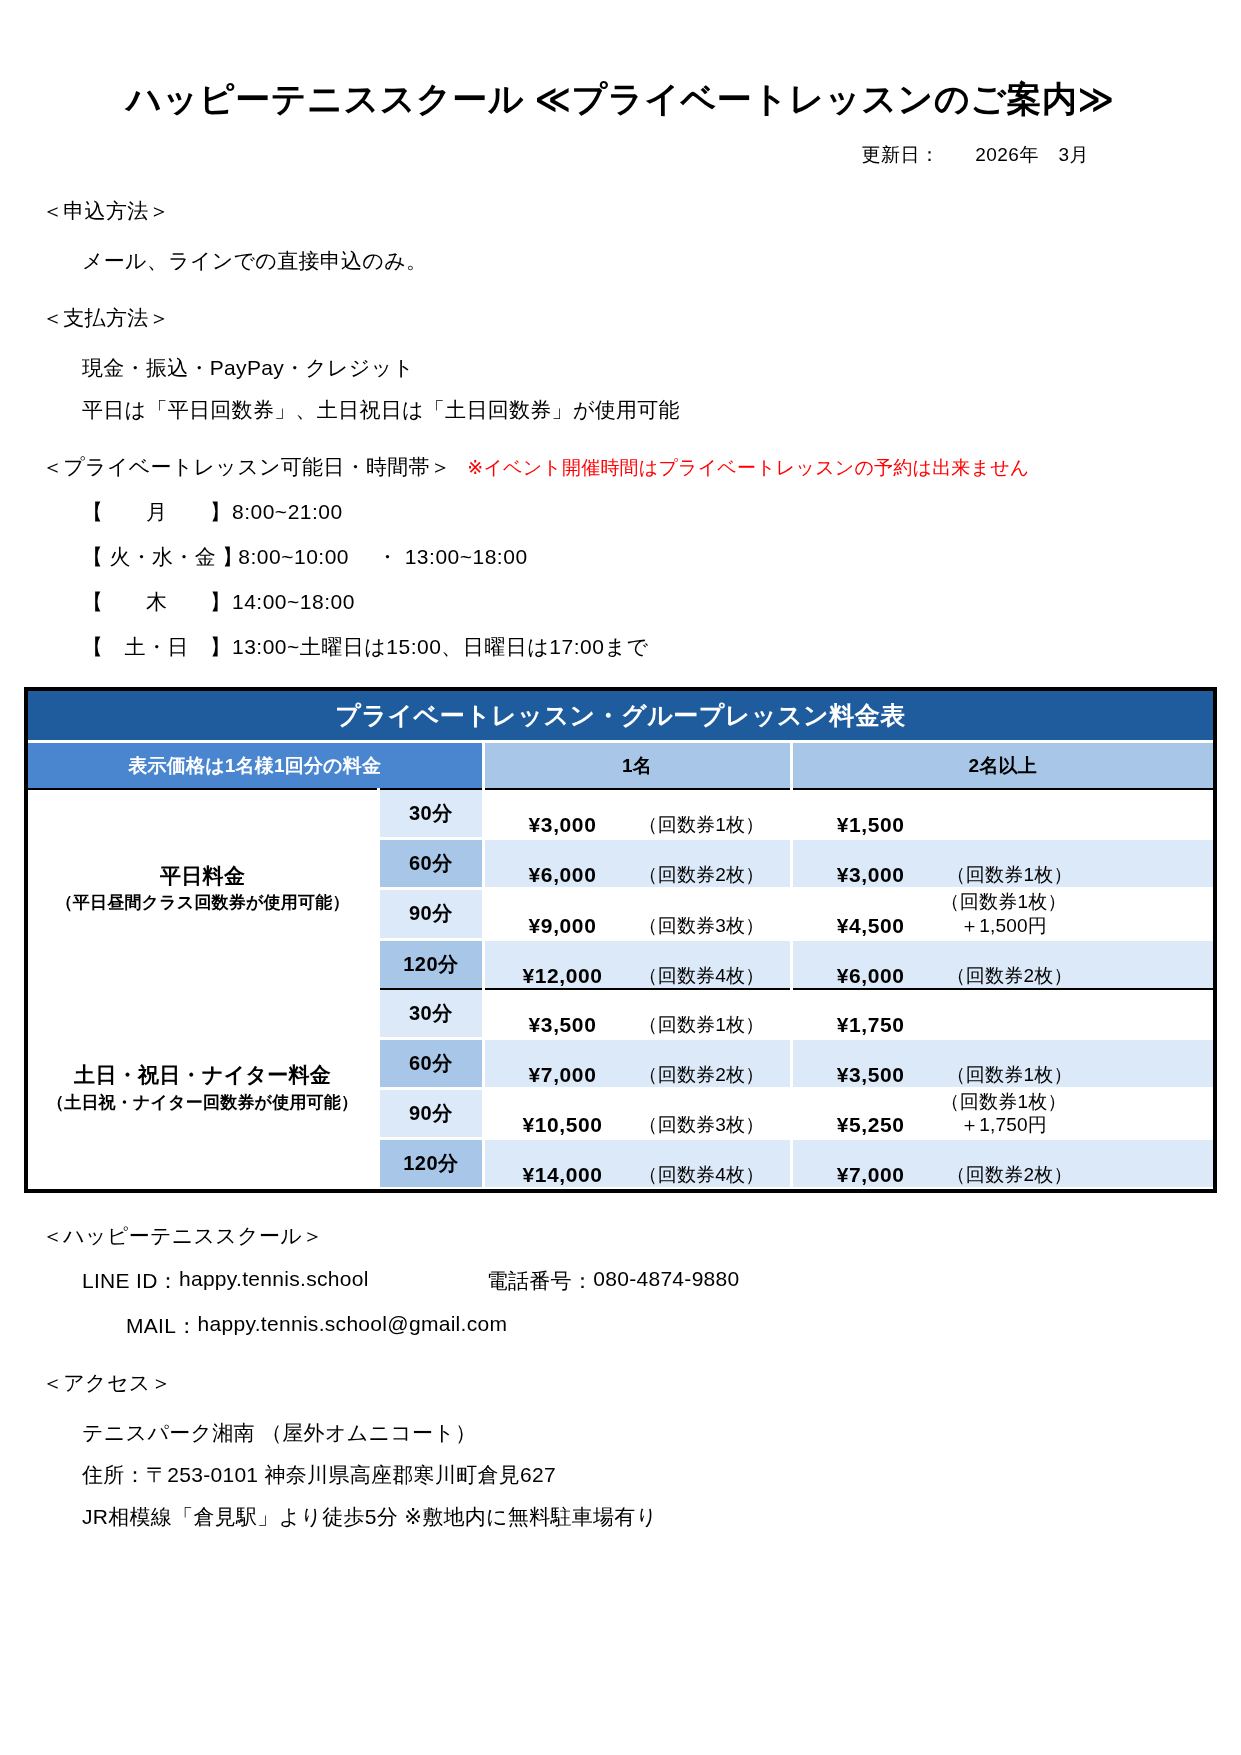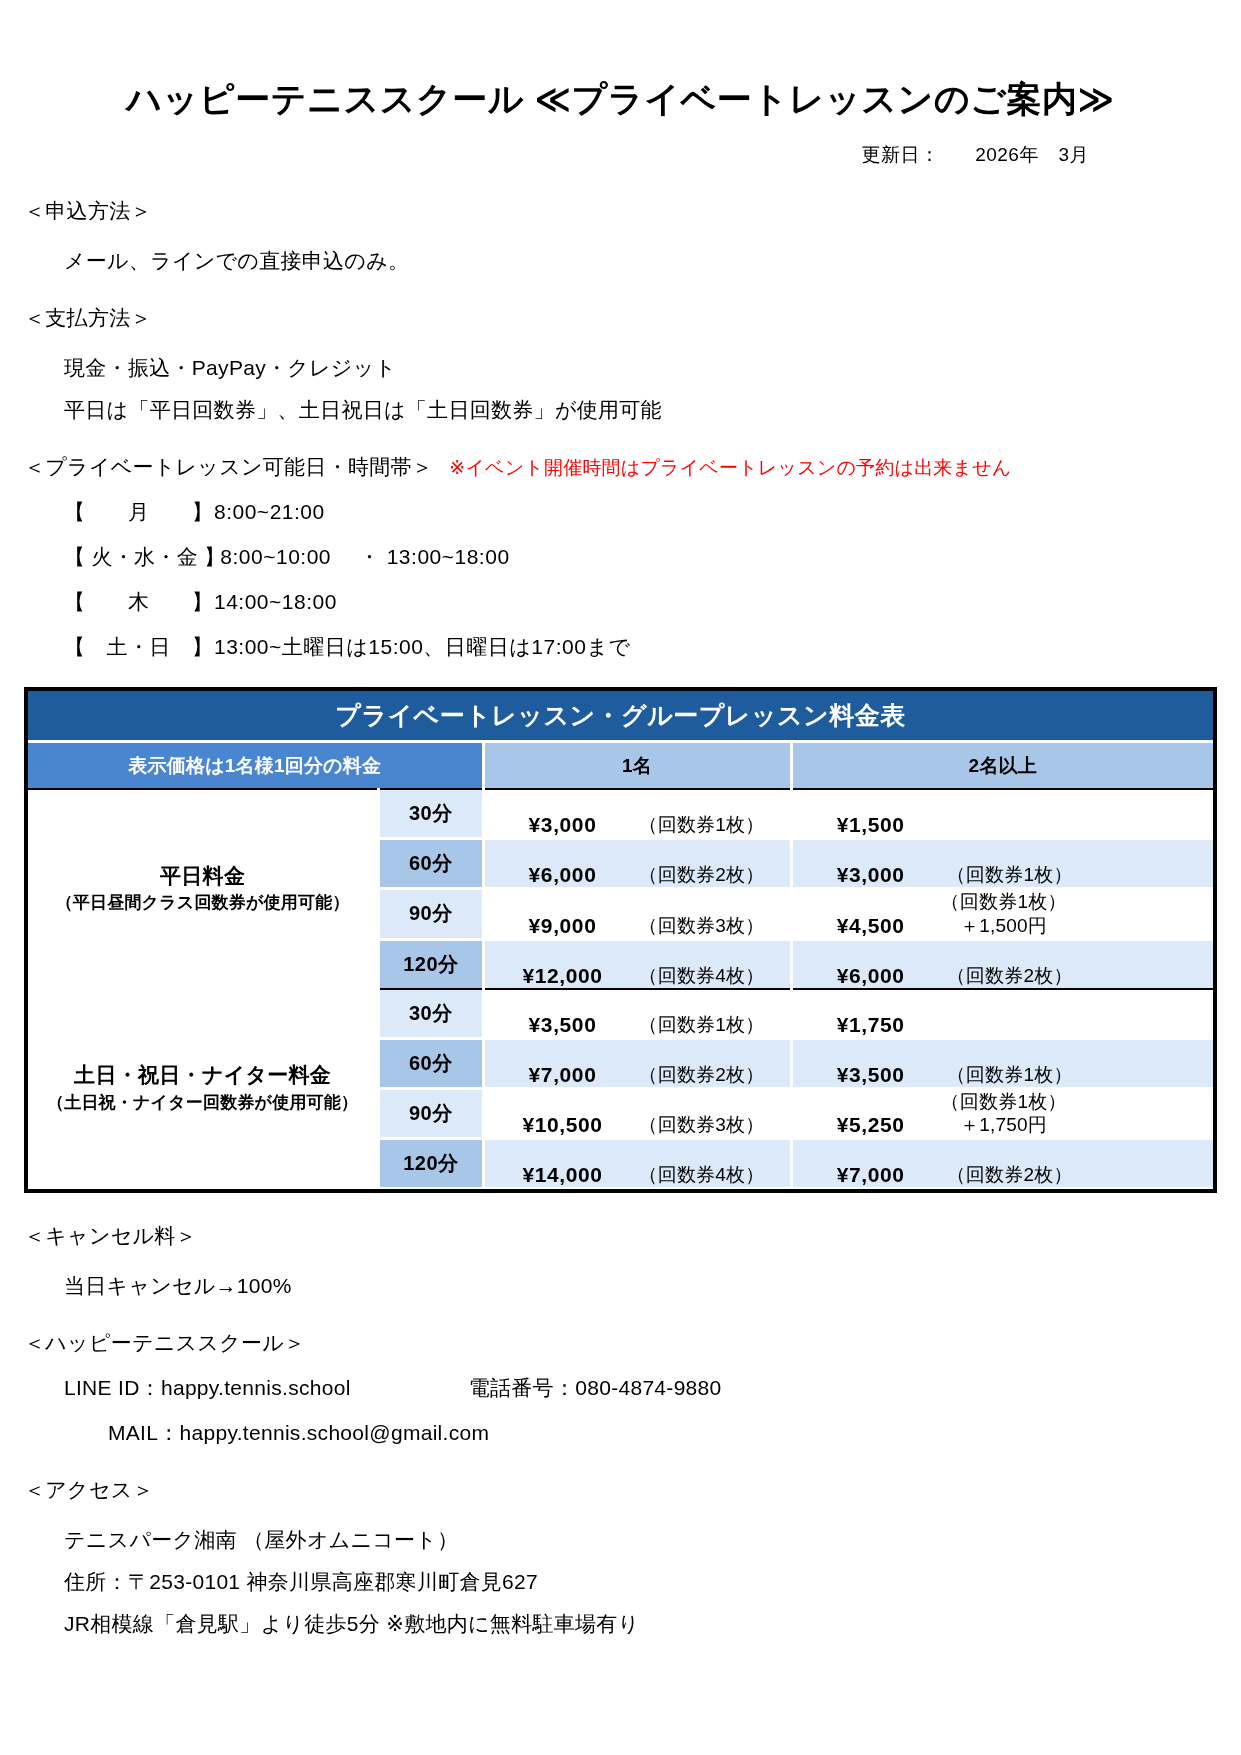--- a/index.html
+++ b/index.html
@@ -43,21 +43,21 @@
   .update-line {
     text-align: right;
     font-size: 19px;
     margin-top: 22px;
     padding-right: 152px;
     letter-spacing: 0.5px;
   }
 
   
   .section {
-    padding-left: 24px;
+    padding-left: 42px;
   }
   .sec-head {
     font-size: 21px;
     margin-top: 29px;
     letter-spacing: 0.3px;
     white-space: nowrap;
   }
   .sec-head-inline {
     display: inline-block;
   }
@@ -219,21 +219,20 @@
   .row-sep td { border-bottom: 3px solid #ffffff; }
   .thick-sep td { border-bottom: 2px solid #000000; }
 
   
   .contact-line {
     font-size: 21px;
     margin-top: 17px;
     padding-left: 40px;
     display: flex;
     letter-spacing: 0.3px;
-    align-items: center;
   }
   .c-label {
     flex: none;
   }
   .c-tel {
     margin-left: 118px;
   }
   .mail-line {
     padding-left: 84px;
   }
@@ -431,24 +430,20 @@
             <div class="pair">
               <span class="amt">¥7,000</span>
               <span class="tick">（回数券2枚）</span>
             </div>
           </td>
         </tr>
       </tbody>
     </table>
   </div>
 
-  <div class="section">
-    <div class="sec-head">＜キャンセル料＞</div>
-    <div class="sec-line">当日キャンセル→100%</div>
-  </div>
 
   <div class="section">
     <div class="sec-head">＜ハッピーテニススクール＞</div>
     <div class="contact-line">
       <span class="c-label">LINE ID：</span>
       <span>happy.tennis.school</span>
       <span class="c-tel">電話番号：</span>
       <span>080-4874-9880</span>
     </div>
     <div class="contact-line mail-line">

